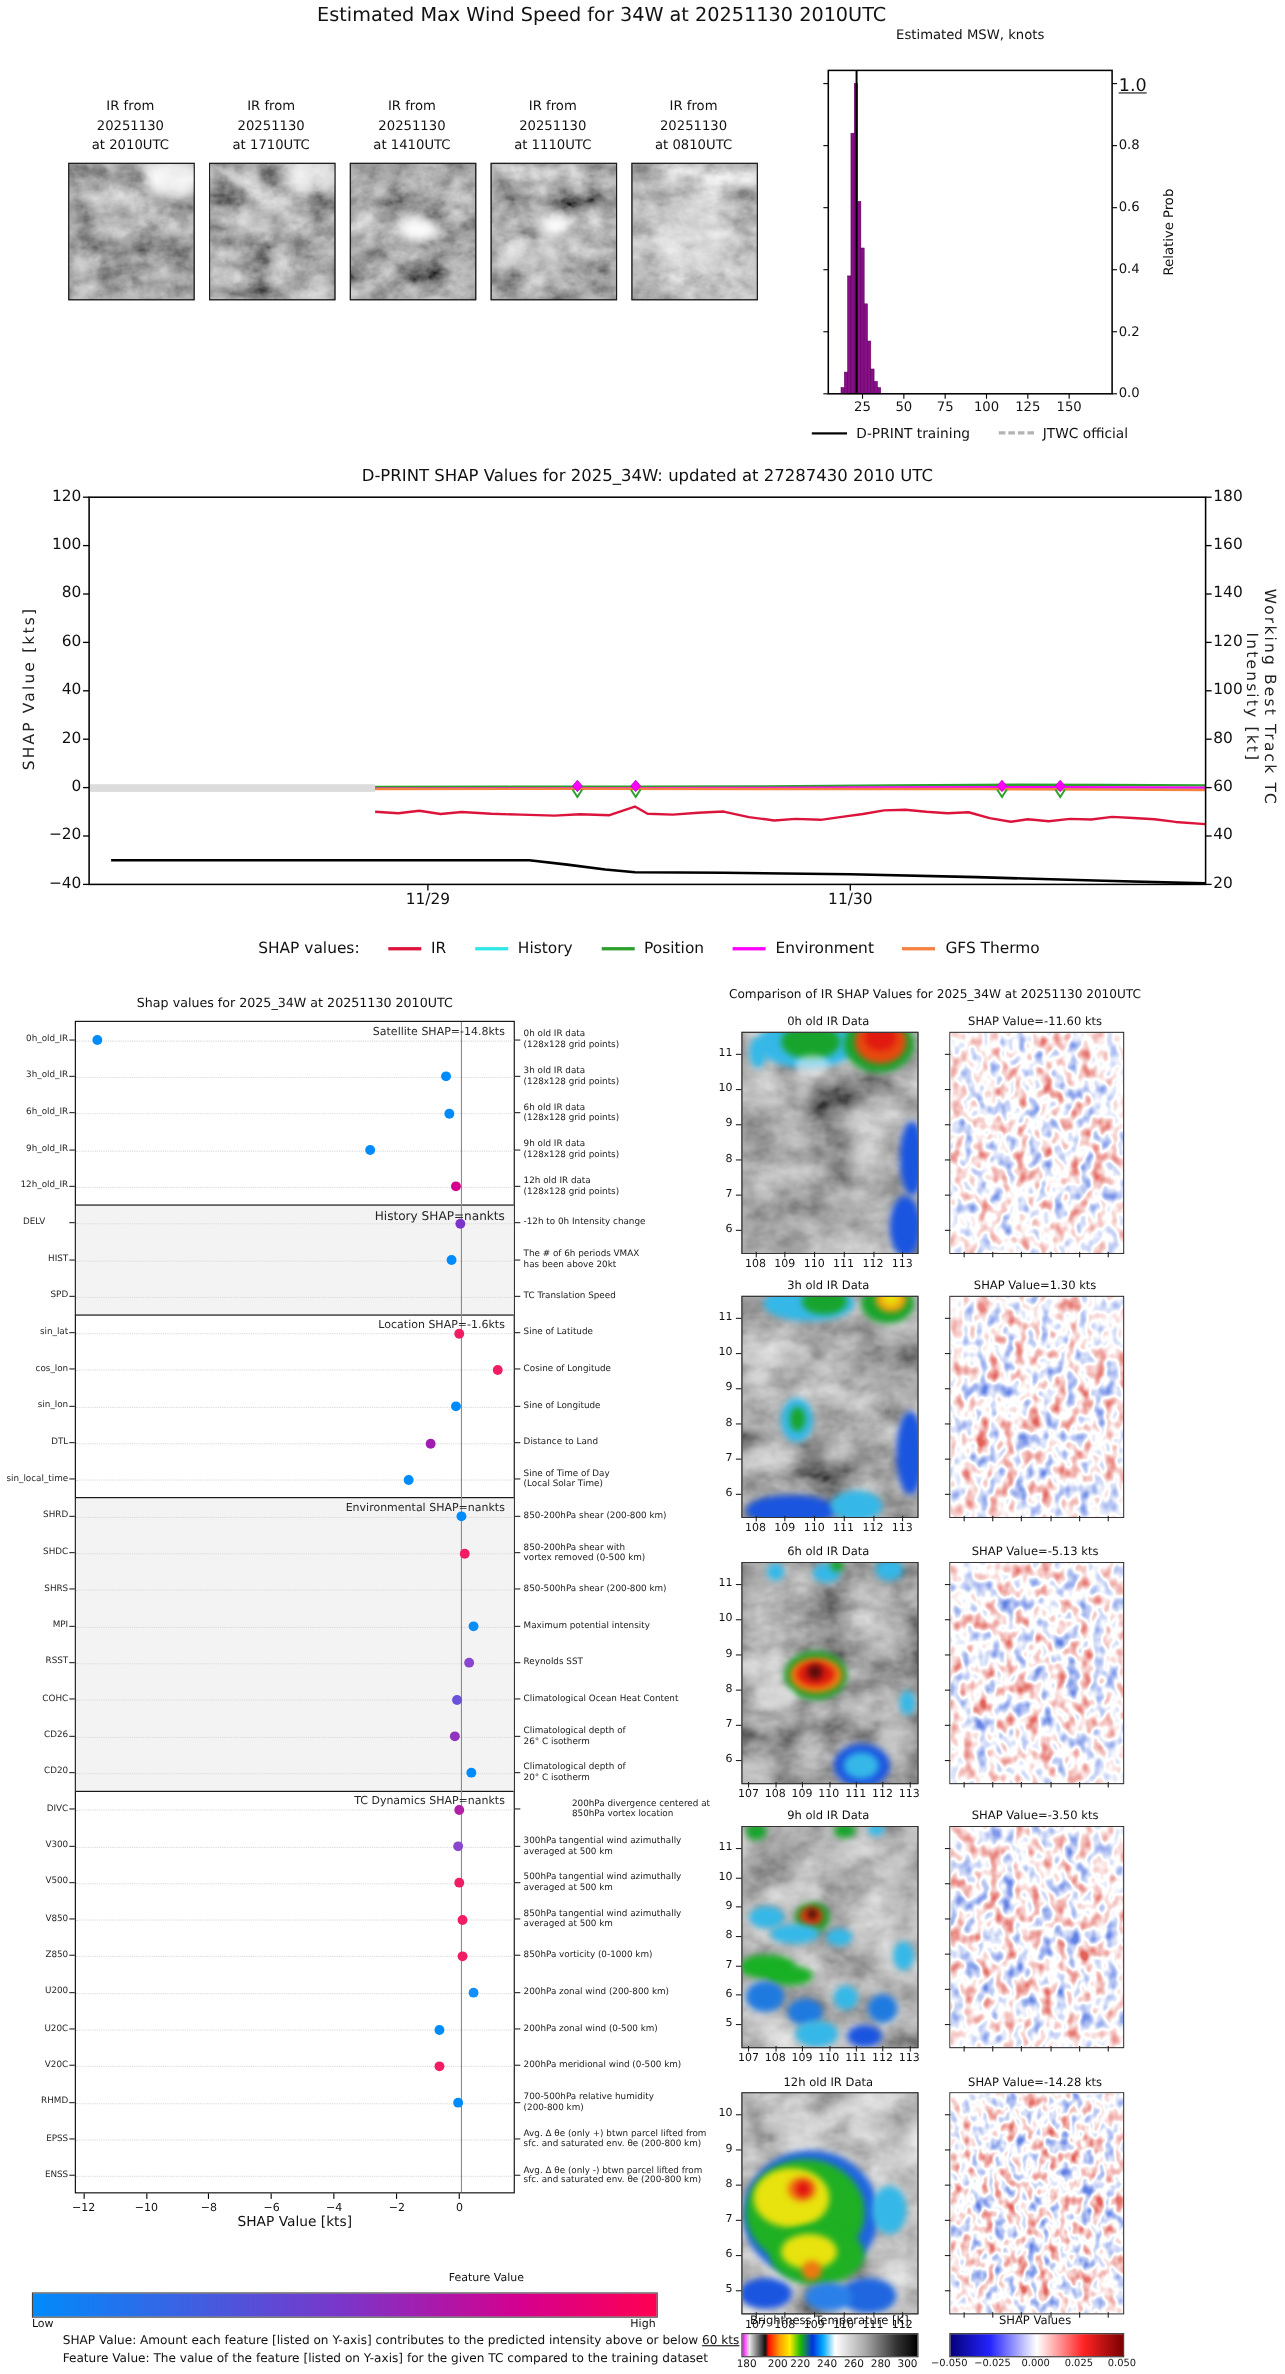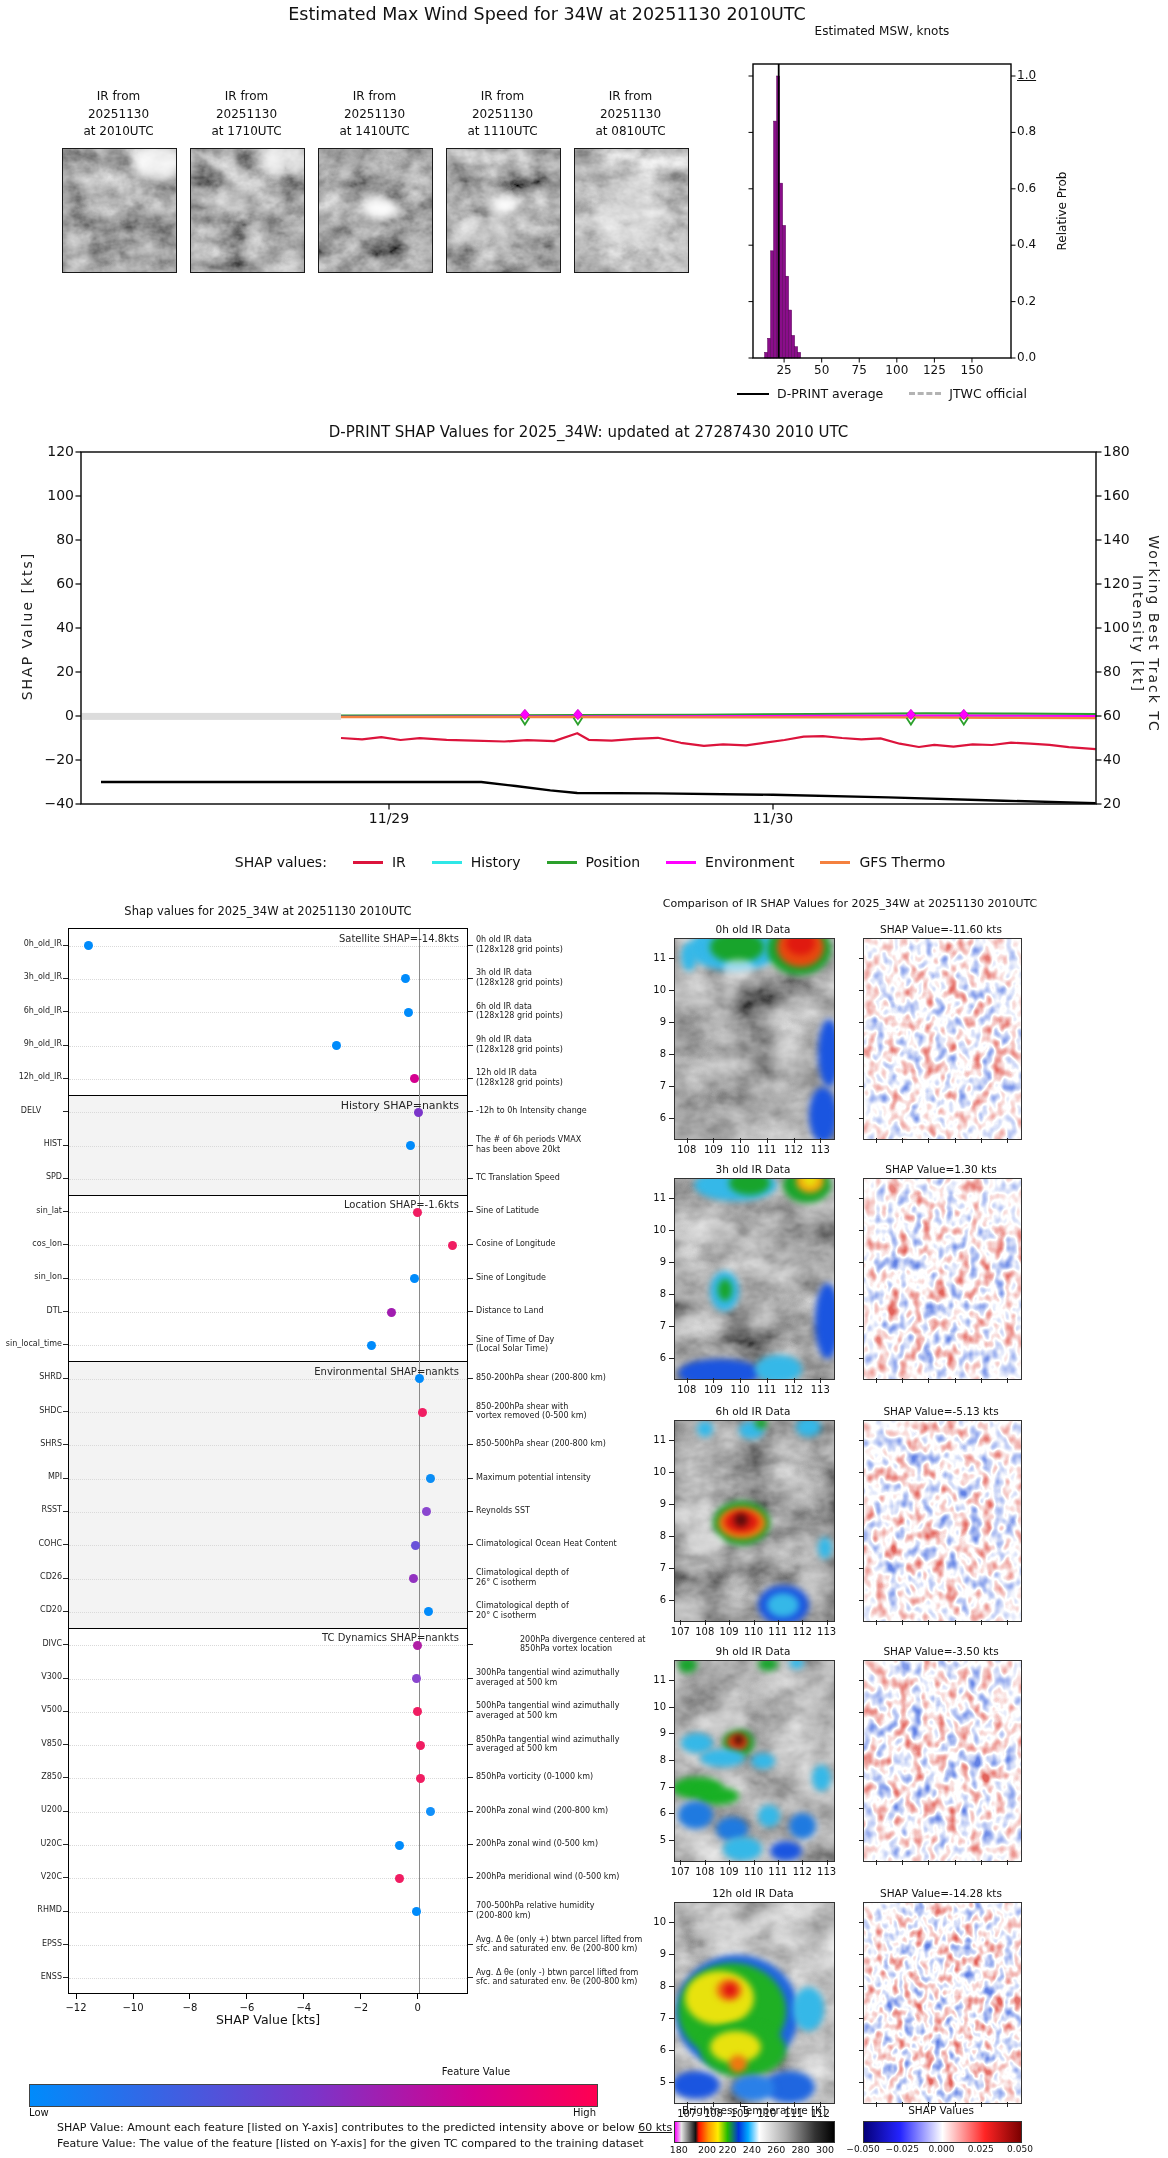--- a/index.html
+++ b/index.html
@@ -15,21 +15,21 @@
   .lsw{width:32px;height:0;border-top:2.5px solid #000;display:inline-block;}
   .ldash{width:32px;height:0;border-top:3.5px dashed #b3b3b3;display:inline-block;}
   #ts-title{left:81px;top:423px;width:1015px;font-size:15px;}
   #ts-ylab-l{left:-83px;top:618px;width:220px;transform:rotate(-90deg);letter-spacing:2px;text-align:center;font-size:14px;color:#222;}
   #ts-ylab-r{left:1036px;top:618px;width:220px;transform:rotate(90deg);letter-spacing:2px;text-align:center;font-size:14px;color:#222;}
   #ts-year{left:81px;top:834px;width:1015px;font-size:14px;}
   #dp-title{left:68px;top:904px;width:400px;font-size:11.5px;}
   #dp-xlabel{left:68px;top:2012px;width:400px;font-size:12.5px;}
   #dp-cb{left:29px;top:2084px;width:567px;height:21px;border:1px solid #444;
          background:linear-gradient(90deg,#008bfb 0%,#7b35c9 50%,#d4008f 78%,#ff0051 100%);}
-  #dp-cb-title{left:376px;top:2066px;width:200px;text-align:center;font-size:10px;}
+  #dp-cb-title{left:408px;top:2066px;width:200px;text-align:left;font-size:10px;}
   #dp-low{left:29px;top:2107px;font-size:10px;}
   #dp-high{left:496px;top:2107px;width:100px;text-align:right;font-size:10px;}
   #fn1{left:57px;top:2121px;font-size:11px;}
   #fn2{left:57px;top:2137px;font-size:11px;}
   #fn1 .uline{text-decoration:underline;}
   #cmp-title{left:620px;top:897px;width:460px;font-size:11px;}
   #bt-label{left:654px;top:2104px;width:200px;font-size:10.5px;}
   #bt-bar{left:674px;top:2121px;width:159px;height:20px;border:1px solid #333;
           background:linear-gradient(90deg,#ff00ff 0%,#e6e6e6 4%,#555555 10%,#111111 13%,#ff1100 15%,#ff9900 21%,#ffee00 27%,#22bb00 33%,#0033dd 40%,#00aaff 46%,#ffffff 53%,#aaaaaa 70%,#333333 88%,#000000 100%);}
   #sv-label{left:841px;top:2104px;width:200px;font-size:10.5px;}
@@ -40,21 +40,21 @@
 <body>
 
 <div id="root">
   <div class="abs ctr" id="main-title">Estimated Max Wind Speed for 34W at 20251130 2010UTC</div>
 
   <div class="abs ctr" id="hist-title">Estimated MSW, knots</div>
   <div class="abs" id="hist-ylabel">Relative Prob</div>
   <div class="abs" id="hist-legend">
     <span class="leg-item">
       <span class="lsw"></span>
-      <span>D-PRINT average</span>
+      <span>D-PRINT training</span>
     </span>
     <span class="leg-item">
       <span class="ldash"></span>
       <span>JTWC official</span>
     </span>
   </div>
 
   <div class="abs ctr" id="ts-title">D-PRINT SHAP Values for 2025_34W: updated at 27287430 2010 UTC</div>
   <div class="abs" id="ts-ylab-l">SHAP Value [kts]</div>
   <div class="abs" id="ts-ylab-r">Working Best Track TC Intensity [kt]</div>
@@ -257,21 +257,21 @@
     <div style="position: absolute; left: 801.678px; top: 363px; width: 40px; text-align: center; font-size: 12px;">50</div>
     <div style="position: absolute; left: 839.248px; top: 363px; width: 40px; text-align: center; font-size: 12px;">75</div>
     <div style="position: absolute; left: 876.818px; top: 363px; width: 40px; text-align: center; font-size: 12px;">100</div>
     <div style="position: absolute; left: 914.388px; top: 363px; width: 40px; text-align: center; font-size: 12px;">125</div>
     <div style="position: absolute; left: 951.958px; top: 363px; width: 40px; text-align: center; font-size: 12px;">150</div>
     <div style="position: absolute; left: 1017px; top: 350px; width: 40px; font-size: 12px;">0.0</div>
     <div style="position: absolute; left: 1017px; top: 293.6px; width: 40px; font-size: 12px;">0.2</div>
     <div style="position: absolute; left: 1017px; top: 237.2px; width: 40px; font-size: 12px;">0.4</div>
     <div style="position: absolute; left: 1017px; top: 180.8px; width: 40px; font-size: 12px;">0.6</div>
     <div style="position: absolute; left: 1017px; top: 124.4px; width: 40px; font-size: 12px;">0.8</div>
-    <div style="position: absolute; left: 1017px; top: 68px; width: 40px; font-size: 12px; text-decoration: underline;">1.0</div>
+    <div style="position: absolute; left: 1017px; top: 68px; width: 40px; font-size: 16px; text-decoration: underline;">1.0</div>
     <svg width="1027" height="364" style="position: absolute; left: 75px; top: 446px; overflow: visible;">
       <g transform="translate(6,6)">
         <rect x="0.8" y="260.9" width="259.2" height="7.0" fill="#dcdcdc"></rect>
         <polyline points="260.0,286.0 281.1,287.3 300.3,285.1 319.5,288.0 338.7,286.2 365.6,287.8 392.5,288.6 423.2,289.5 446.2,288.2 473.1,289.1 496.2,281.2 507.7,287.8 530.7,288.6 553.8,286.9 576.8,285.8 599.8,290.8 622.9,293.9 642.1,292.4 665.1,293.3 684.3,290.6 703.5,288.0 722.7,284.7 741.9,284.2 761.1,286.0 780.3,287.3 799.5,286.4 818.7,291.7 837.9,295.0 853.3,292.8 872.5,294.6 891.7,292.4 910.9,293.0 930.1,290.6 949.3,291.7 968.5,292.8 987.7,295.2 1014.6,297.2" fill="none" stroke="#dc143c" stroke-width="2.2" stroke-linejoin="round"></polyline>
         <polyline points="260.0,264.3 500.0,264.3 768.8,264.2 1014.6,264.3" fill="none" stroke="#2fe7e7" stroke-width="2.2" stroke-linejoin="round"></polyline>
         <polyline points="260.0,263.5 384.8,263.3 500.0,263.2 615.2,262.9 730.4,262.0 845.6,261.4 922.4,261.6 1014.6,262.0" fill="none" stroke="#2ca02c" stroke-width="2.2" stroke-linejoin="round"></polyline>
         <polyline points="260.0,264.9 423.2,264.7 576.8,264.4 730.4,263.8 884.0,263.6 1014.6,264.0" fill="none" stroke="#ff00ff" stroke-width="2.2" stroke-linejoin="round"></polyline>
         <polyline points="260.0,265.2 461.6,265.1 653.6,265.3 807.2,265.3 922.4,265.8 1014.6,266.2" fill="none" stroke="#f4813f" stroke-width="2.2" stroke-linejoin="round"></polyline>
         <polyline points="20.0,330.0 400.2,330.0 434.7,334.0 469.3,338.4 496.2,341.0 576.8,341.4 692.0,342.8 807.2,345.4 922.4,348.7 1014.6,351.1" fill="none" stroke="#000000" stroke-width="2.4" stroke-linejoin="round"></polyline>
         <path d="M 443.9 257.3 l 4.4 5.2 l -4.4 5.2 l -4.4 -5.2 Z" fill="#ff00ff" stroke="#c800c8" stroke-width="0.8"></path>

